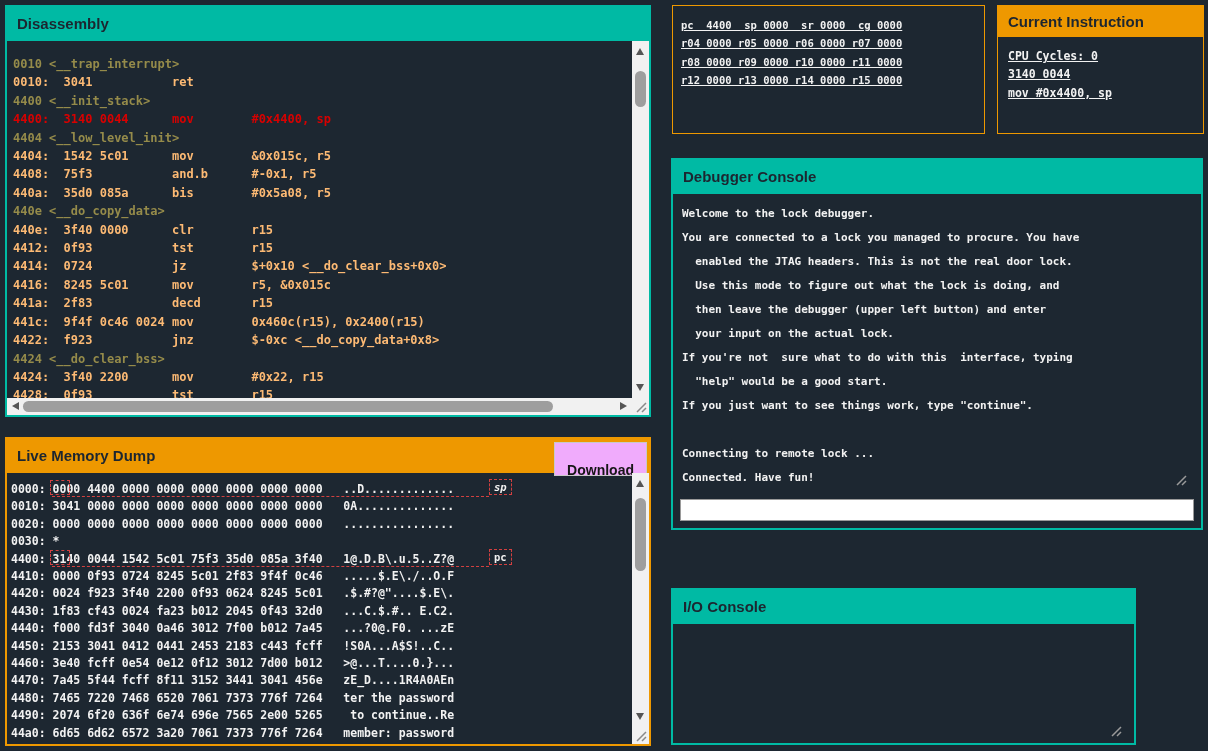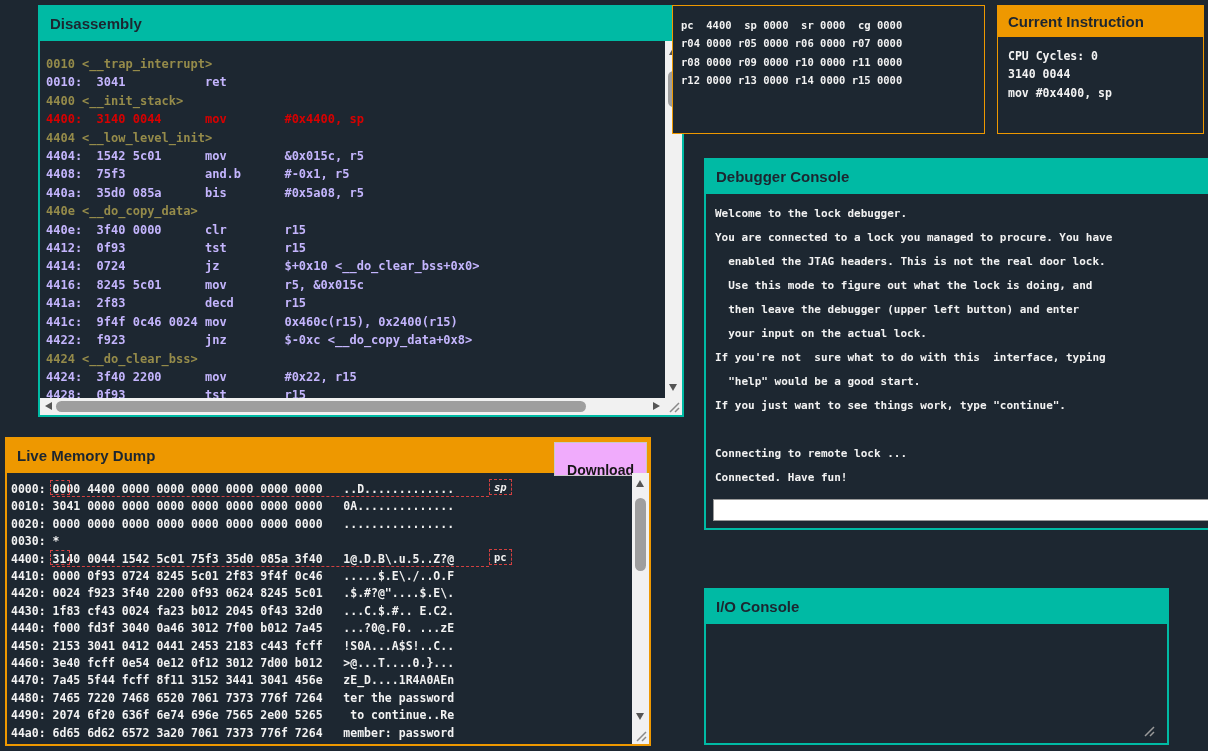--- a/index.html
+++ b/index.html
@@ -4,42 +4,42 @@
 <style>
   html,body { margin:0; padding:0; }
   body {
     width:1208px; height:751px; position:relative; overflow:hidden;
     background:#1d2731;
     font-family:"Liberation Sans", sans-serif;
   }
   * { box-sizing:border-box; }
 
   .panel { position:absolute; background:#1d2731; }
-  .panel.teal   { border:2px solid #00baa4;margin-left:33px; }
+  .panel.teal   { border:2px solid #00baa4; }
   .panel.orange { border:2px solid #ee9800; }
   .panel.orange.thin { border-width:1px; }
 
   .hdr {
     height:34px; line-height:34px; padding-left:10px;
     font-weight:bold; font-size:15px; color:#1c2630;
     position:relative;
   }
   .teal   > .hdr { background:#00baa4; }
   .orange > .hdr { background:#ee9800; }
   .thin   > .hdr { height:31px; line-height:31px; }
 
   .mono { font-family:"DejaVu Sans Mono", monospace; font-weight:bold; color:#f2f2f2; white-space:pre; }
 
   
   #disassembly { left:5px; top:5px; width:646px; height:412px; }
   .dis-content { position:absolute; top:34px; left:0; right:0; bottom:0; overflow:hidden;padding-left:12px; }
   .asm-lines { position:absolute; top:14px; left:6px; right:18px; bottom:17px;
                overflow:hidden; font-size:12px; line-height:18.4px; }
   .asm-line.t-label { color:#958b4a; }
-  .asm-line.t-instr { color:#c4b5fd; }
+  .asm-line.t-instr { color:#fdba74; }
   .asm-line.t-current { color:#d80000; }
 
   
   .vscroll { position:absolute; top:0; right:0; width:17px; bottom:17px; background:#f1f1f1; }
   .vthumb  { position:absolute; left:3px; width:11px; border-radius:6px; background:#9e9e9e; }
   .hscroll { position:absolute; left:0; right:17px; bottom:0; height:17px; background:#f1f1f1; }
   .hthumb  { position:absolute; top:3px; height:11px; border-radius:6px; background:#9e9e9e; }
   .tri { width:0; height:0; position:absolute; }
   .tri.up    { left:4px; top:7px;    border-left:4.5px solid transparent; border-right:4.5px solid transparent; border-bottom:7px solid #555; }
   .tri.down  { left:4px; bottom:7px; border-left:4.5px solid transparent; border-right:4.5px solid transparent; border-top:7px solid #555; }
@@ -59,21 +59,21 @@
   .mem-vscroll { position:absolute; top:0; right:0; width:17px; bottom:17px; background:#f1f1f1; }
   .ann-box   { position:absolute; border:1px dashed #d34040; }
   .ann-line  { position:absolute; border-top:1px dashed #d34040; height:0; }
   .ann-label { position:absolute; border:1px dashed #d34040; color:#f2f2f2;
                font-family:"DejaVu Sans Mono",monospace; font-weight:bold; font-size:10.5px;
                line-height:14px; padding:0 4px; }
 
   
   #registers { left:672px; top:5px; width:313px; height:129px; }
   #current-instruction { left:997px; top:5px; width:207px; height:129px; }
-  .small-pre { margin:0; padding:10px 0 0 8px; font-size:10.5px; line-height:18.3px; }
+  .small-pre { margin:0; padding:10px 0 0 8px; font-size:10.5px; line-height:18.3px;text-decoration:underline; }
   #current-instruction .small-pre { font-size:11.5px; padding-left:10px; }
 
   
   #debugger-console { left:671px; top:158px; width:532px; height:372px; }
   .dbg-output { position:absolute; top:42px; left:9px; right:12px; font-size:11px; line-height:24px; }
   .dbg-grip { right:14px; bottom:44px; }
   .dbg-input { position:absolute; left:7px; bottom:7px; width:514px; height:22px;
                background:#ffffff; border:1px solid #9a9a9a; outline:none;
                font:12px "DejaVu Sans Mono",monospace; padding:0 4px; }
 

